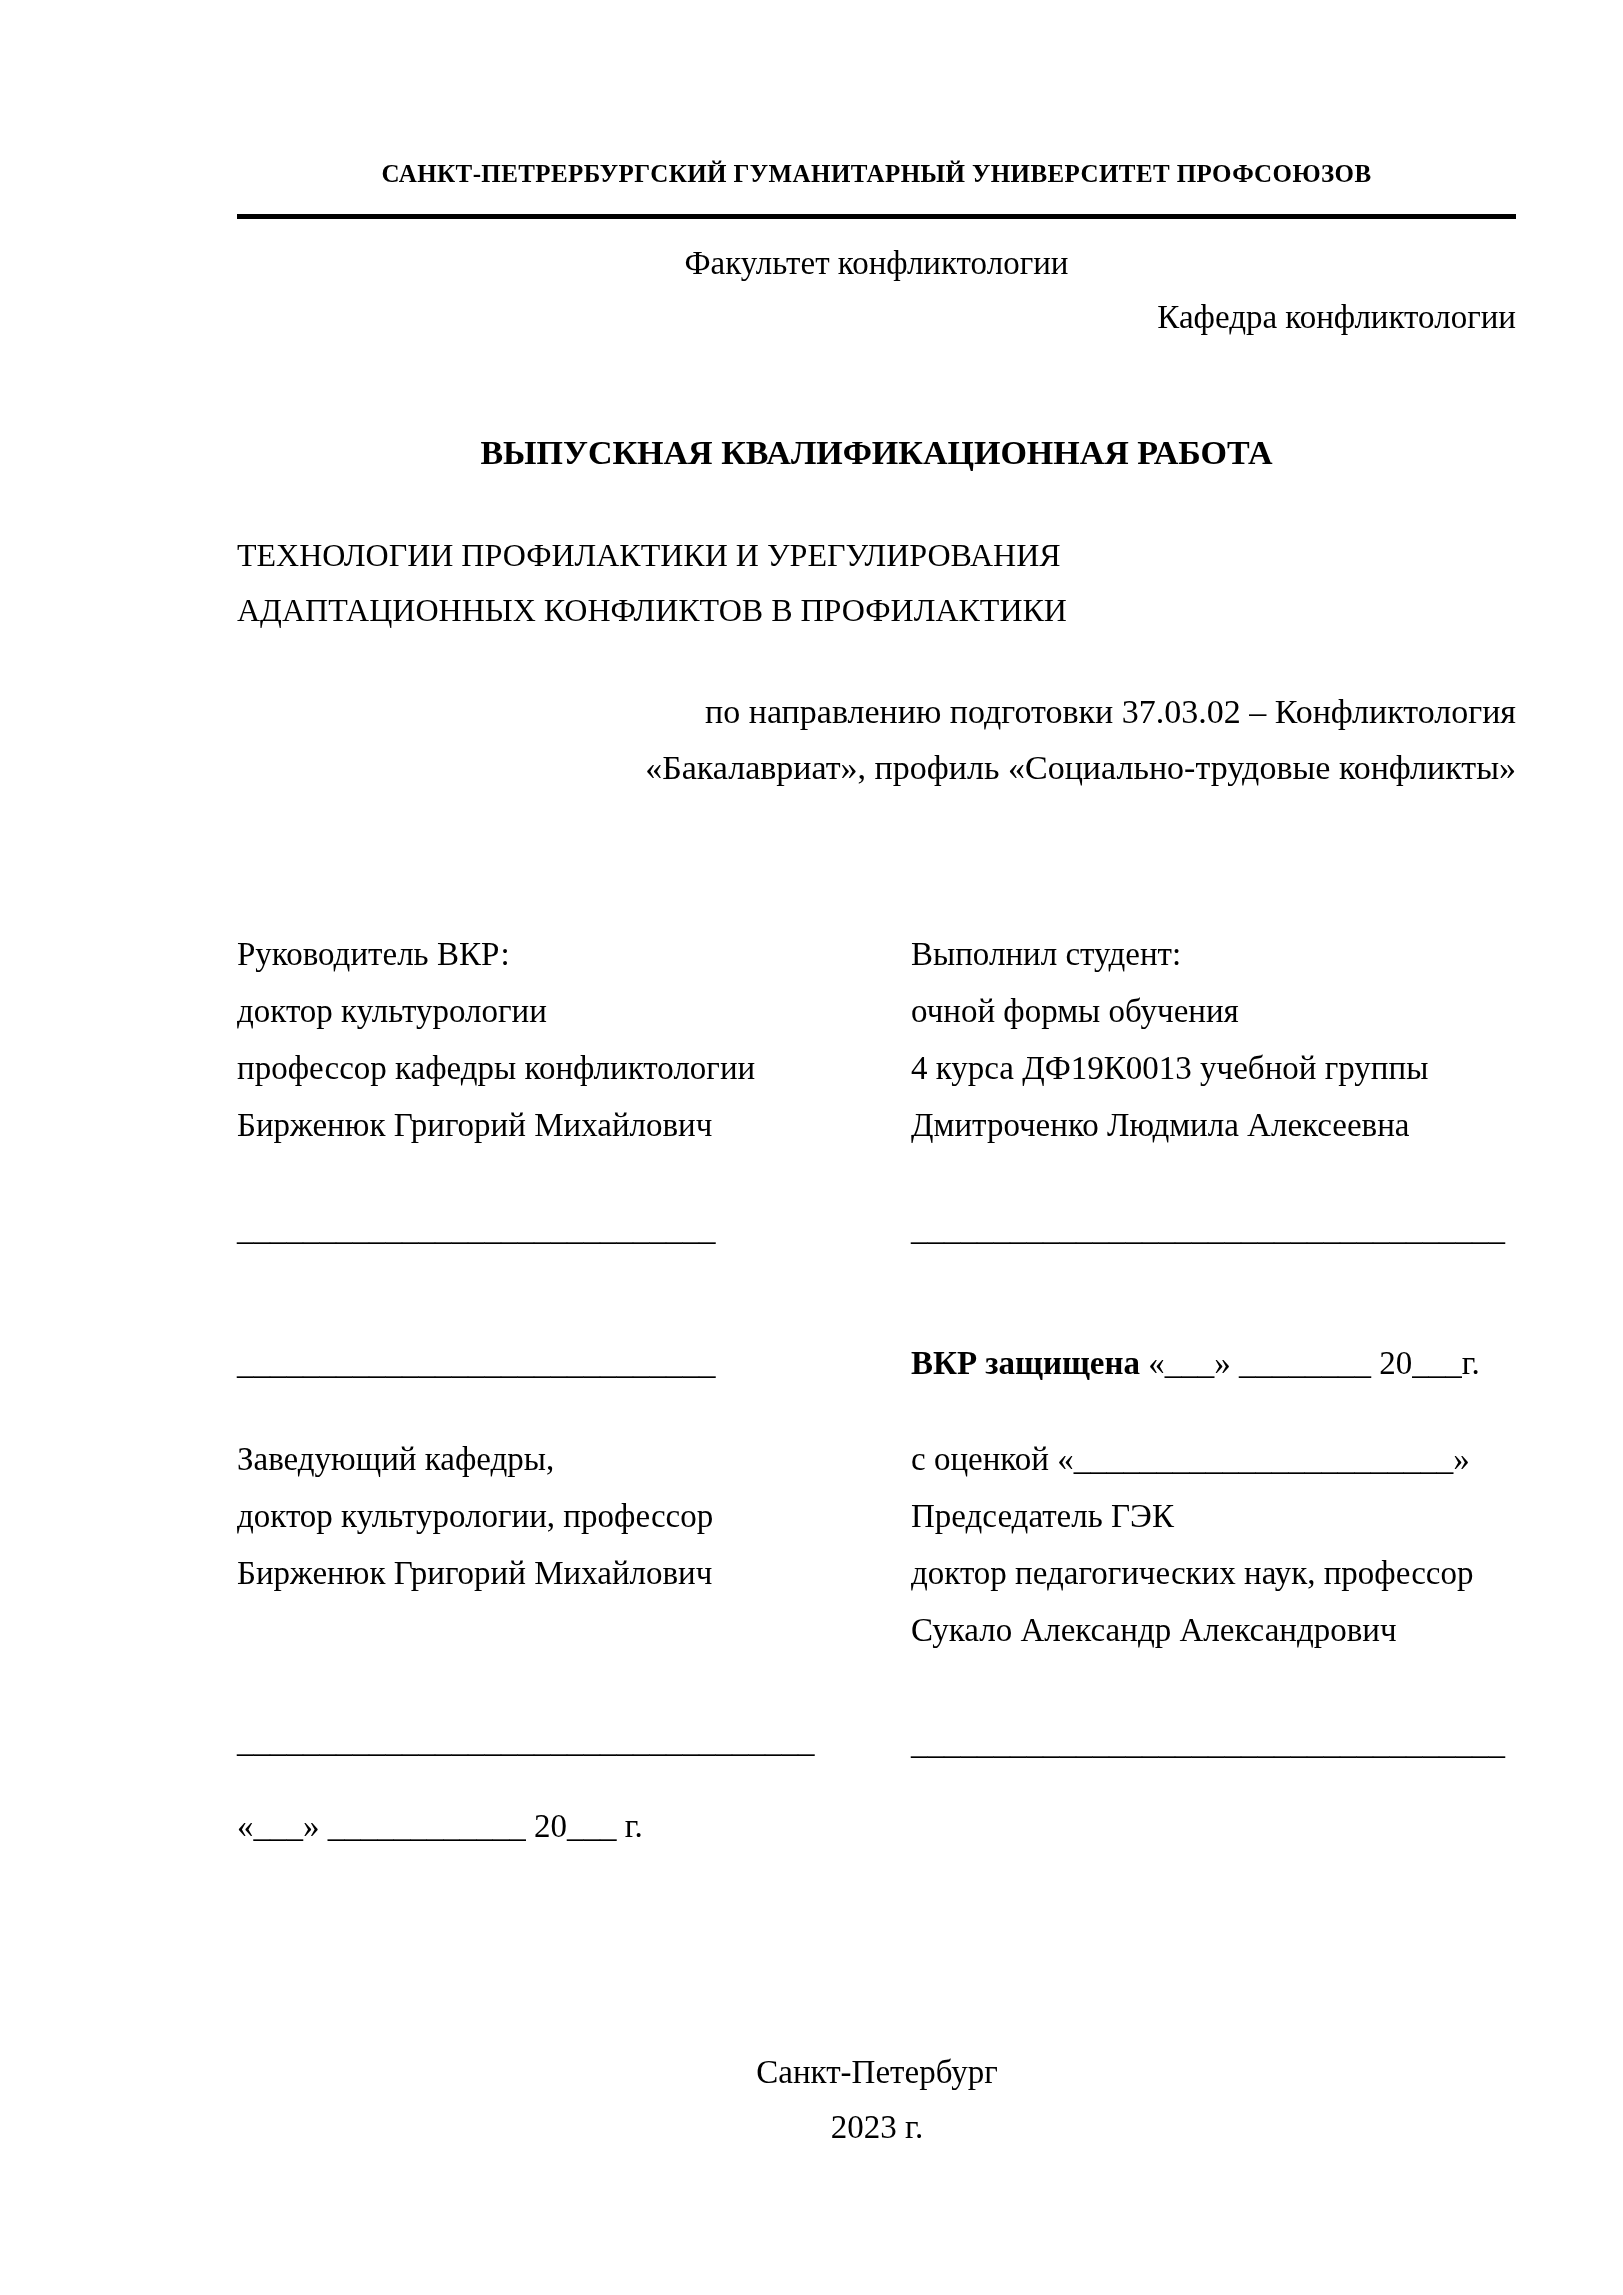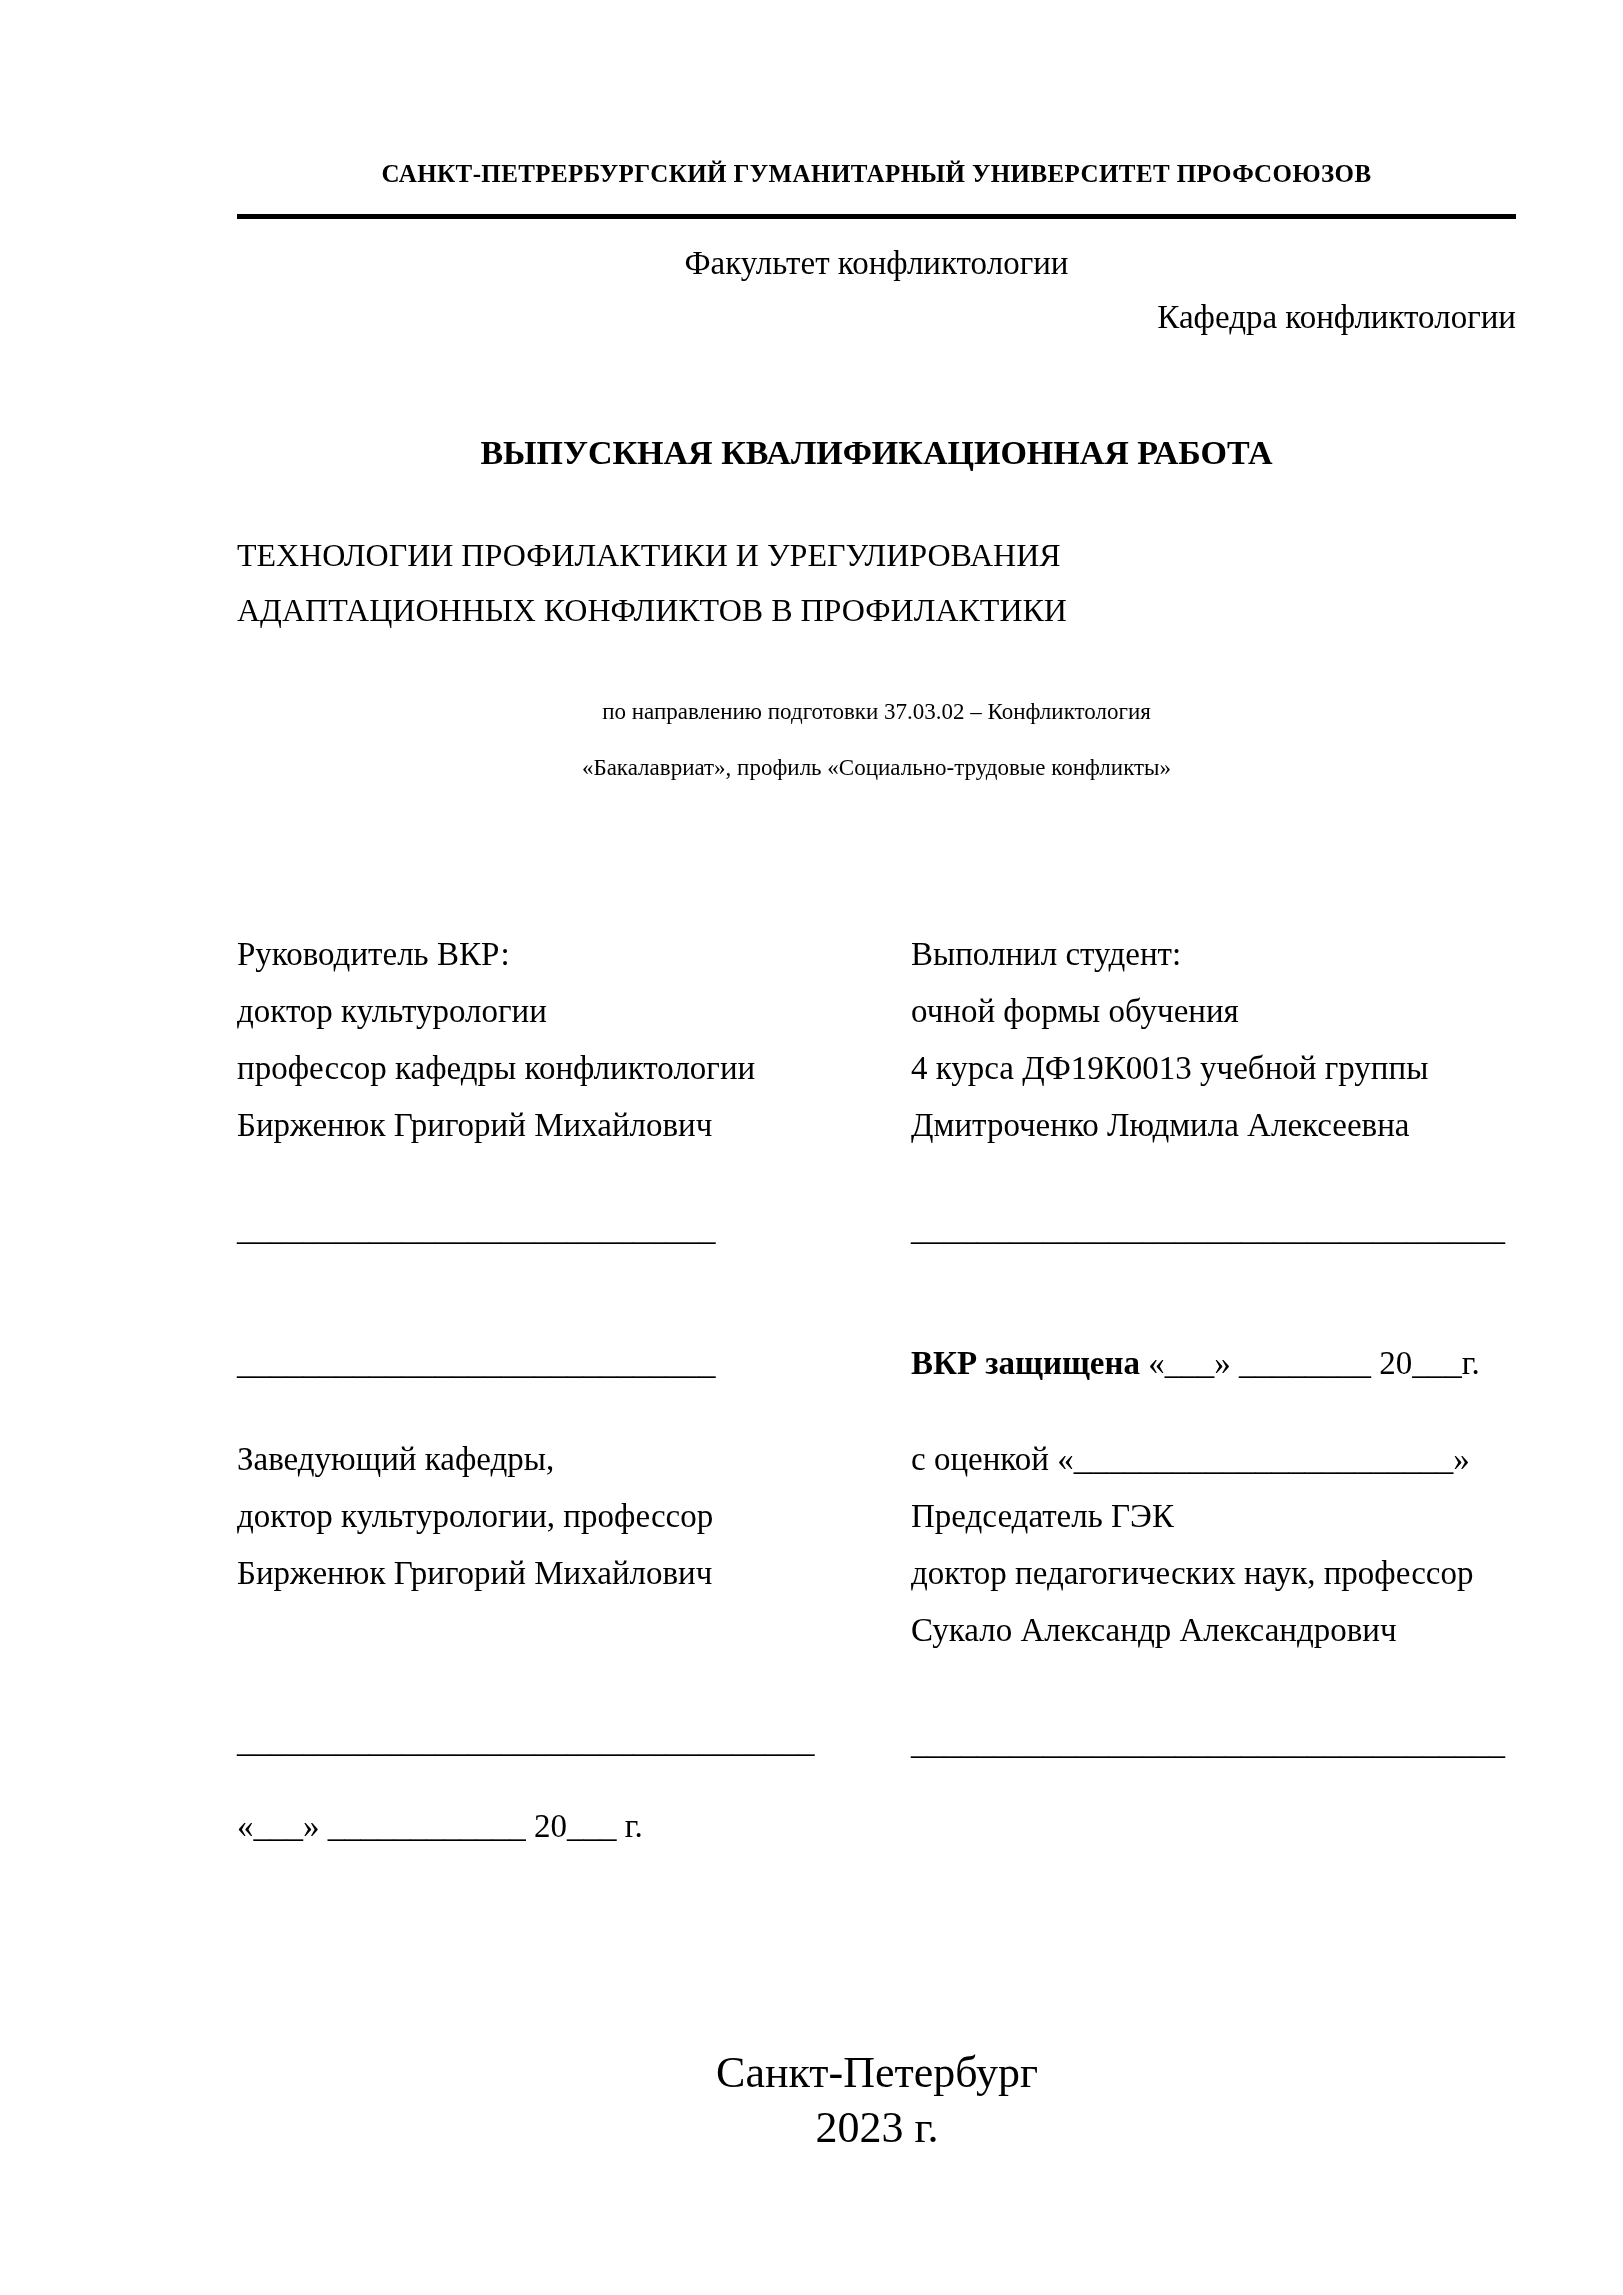--- a/index.html
+++ b/index.html
@@ -52,23 +52,23 @@
       text-align: center;
     }
     .topic {
       margin-top: 55px;
       font-weight: normal;
       font-size: 32px;
       line-height: 55px;
     }
     .program {
       margin-top: 46px;
-      font-size: 23px;
+      font-size: 34px;
       line-height: 56px;
-      text-align: center;
+      text-align: right;
     }
 
     .columns {
       margin-top: 130px;
       display: flex;
       line-height: 57px;
     }
     .col-left  { width: 674px; }
     .col-right { flex: 1; }
 
@@ -81,21 +81,21 @@
 
     .sig-line { white-space: nowrap; letter-spacing: 0; }
 
     .footer {
       position: absolute;
       top: 2045px;
       left: 237px;
       width: 1280px;
       text-align: center;
       line-height: 55px;
-      font-size: 44px;
+      font-size: 33px;
     }
   </style>
 </head>
 <body>
 
 <div class="page">
 
   <div class="university">САНКТ-ПЕТРЕРБУРГСКИЙ ГУМАНИТАРНЫЙ УНИВЕРСИТЕТ ПРОФСОЮЗОВ</div>
   <div class="rule"></div>
   <div class="faculty-line">Факультет конфликтологии</div>

